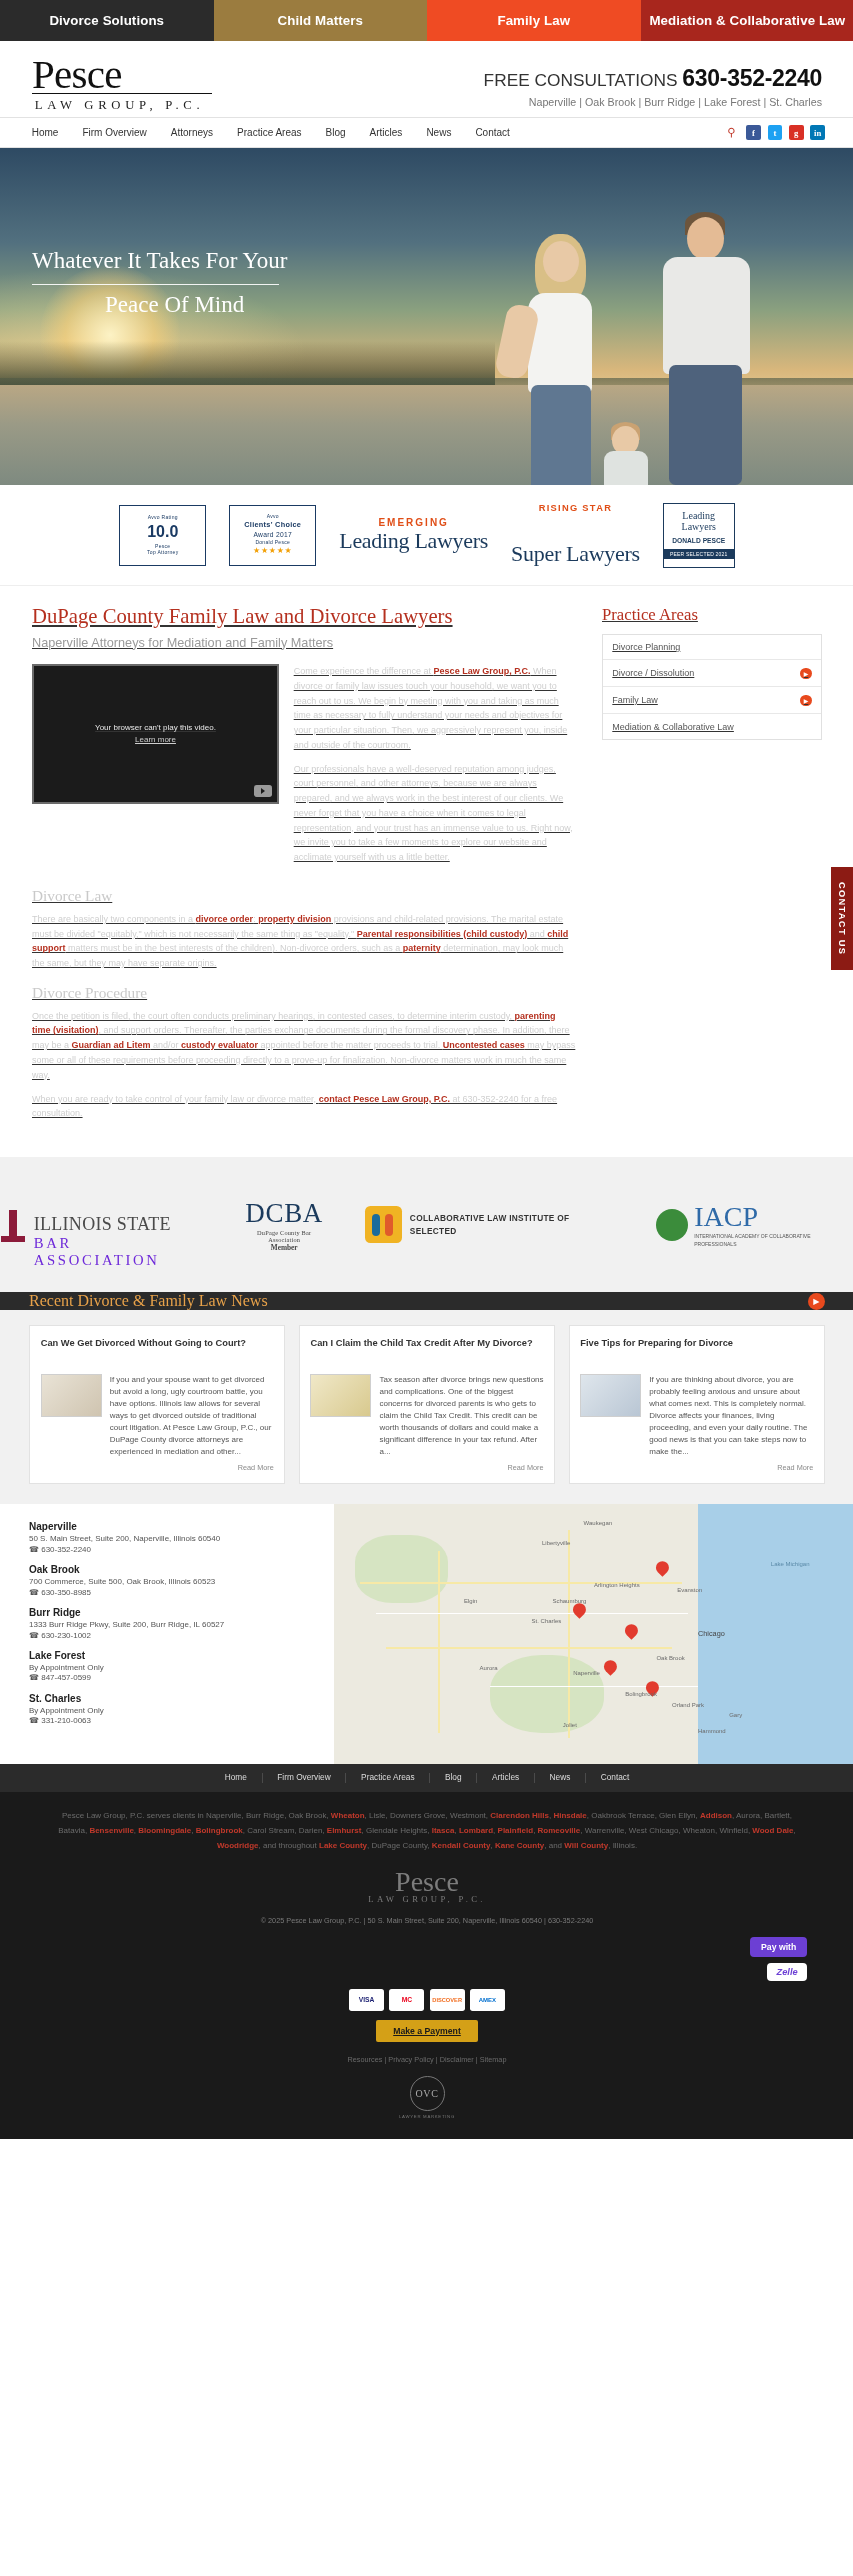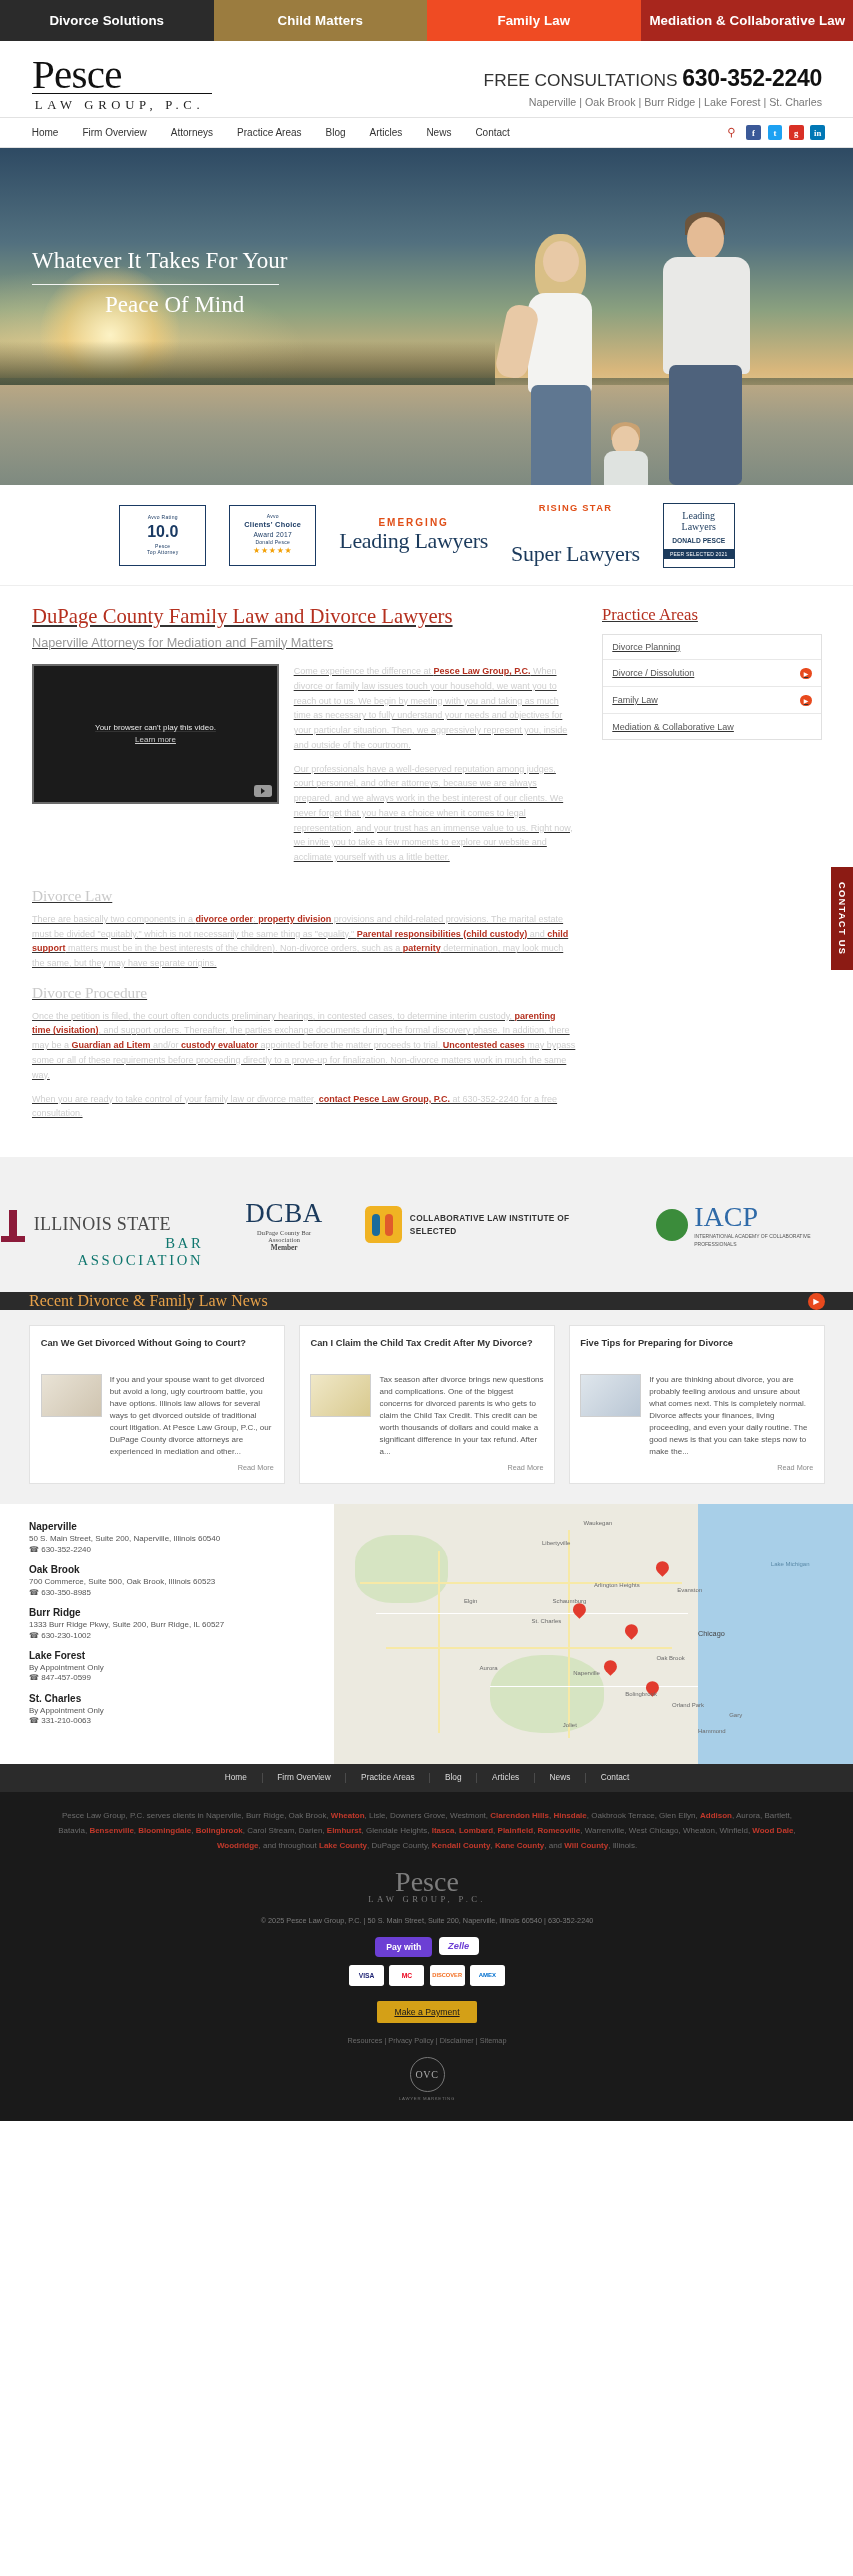--- a/index.html
+++ b/index.html
@@ -197,21 +197,21 @@
   }
 
   
   .assoc { background: #f1f1f1; padding: 23px 0; display: flex; align-items: center; justify-content: center; gap: 37px; }
   .isba { display: flex; align-items: center; gap: 6.7px; }
   .isba .col { width: 27px; height: 35px; position: relative; }
   .isba .col:before { content:''; position:absolute; left:9.3px; top:2.7px; width:8px; height:27px; background:#8c1b3a; }
   .isba .col:after { content:''; position:absolute; left:1.3px; top:29px; width:24px; height:5.3px; background:#8c1b3a; }
   .isba .txt { font-family: "Liberation Serif", serif; }
   .isba .t1 { font-size: 18px; color: #4a4a4a; letter-spacing: 0.3px; margin-top: 34px; }
-  .isba .t2 { font-size: 14.7px; color: #0f766e; letter-spacing: 2.7px; text-align: right; }
+  .isba .t2 { font-size: 14.7px; color: #6d28d9; letter-spacing: 2.7px; }
   .dcba { text-align: center; font-family: "Liberation Serif", serif; }
   .dcba .t1 { font-size: 27px; color: #1b3a5c; letter-spacing: 0.7px; }
   .dcba .t2 { font-size: 6.3px; color: #444; letter-spacing: 0.2px; }
   .dcba .t3 { font-size: 7.3px; color: #444; font-weight: bold; }
   .cli { display: flex; align-items: center; gap: 8px; }
   .cli .mark { width: 37px; height: 37px; border-radius: 5.3px; background: #f0b323; position: relative; }
   .cli .mark:before { content:''; position:absolute; left:6.7px; top:8px; width:8px; height:21.3px; border-radius:4px; background:#1b6b9b; }
   .cli .mark:after { content:''; position:absolute; left:20px; top:8px; width:8px; height:21.3px; border-radius:4px; background:#e05b2b; }
   .cli .txt { font-size: 8.3px; color: #333; line-height: 1.5; font-weight: bold; letter-spacing: 0.3px; }
   .iacp { display: flex; align-items: center; gap: 6.7px; }
@@ -269,30 +269,30 @@
   }
   .footer-nav .fi { color: #ddd; font-size: 8.3px; padding: 0 14.7px; border-right: 0.7px solid #4a4a4a; line-height: 9.3px; }
   .footer-nav .fi:last-child { border-right: none; }
   .footer-main { background: #1a1a1a; padding: 17.3px 47px 20px 47px; text-align: center; }
   .serve-text { font-size: 8px; line-height: 14.7px; color: #6b6b6b; }
   .serve-text .hl { color: #c0392b; font-weight: bold; }
   .footer-logo { margin: 16px auto 6.7px auto; }
   .footer-logo .m { font-family: "Liberation Serif", serif; font-size: 28px; color: #7c7c7c; line-height: 25px; }
   .footer-logo .s { font-family: "Liberation Serif", serif; font-size: 8.7px; color: #7c7c7c; letter-spacing: 3.3px; }
   .copyright { font-size: 7.3px; color: #7a7a7a; margin-top: 12px; }
-  .pay-row { display: flex; align-items: flex-start; justify-content: center; gap: 6.7px; margin-top: 12px; }
+  .pay-row { display: flex; align-items: flex-end; justify-content: center; gap: 6.7px; margin-top: 12px; flex-direction: column; }
   .pay-pill { background: #6c3fd4; color: #fff; font-size: 8.7px; padding: 4.7px 10.7px; border-radius: 4px; font-weight: bold; }
   .zelle { background: #fff; color: #6c3fd4; font-size: 9.3px; padding: 4px 9.3px; border-radius: 4px; font-weight: bold; font-style: italic; }
   .cards-row { display: flex; align-items: center; justify-content: center; gap: 5.3px; margin-top: 8px; }
   .card { width: 35px; height: 21.3px; border-radius: 2.7px; background: #fff; display: flex; align-items: center; justify-content: center; font-size: 6.7px; font-weight: bold; }
   .card.visa { color: #1a1f71; }
   .card.mc { color: #eb001b; }
   .card.disc { color: #f26e21; font-size: 5.7px; }
   .card.amex { color: #006fcf; font-size: 6px; }
-  .pay-btn { display: inline-block; margin-top: 15px; background: #d4a017; color: #1a1a1a; font-size: 8.7px; font-weight: normal; padding: 6px 17.3px; border-radius: 2px; }
+  .pay-btn { display: inline-block; margin-top: 9px; background: #d4a017; color: #1a1a1a; font-size: 8.7px; font-weight: bold; padding: 6px 17.3px; border-radius: 2px; }
   .foot-links { font-size: 7.3px; color: #6b6b6b; margin-top: 13.3px; }
   .ovc { margin-top: 12px; }
   .ovc .c { width: 35px; height: 35px; border-radius: 50%; border: 1.3px solid #777; margin: 0 auto; display:flex; align-items:center; justify-content:center; color:#aaa; font-size: 10px; font-family: "Liberation Serif", serif; letter-spacing: 0.7px;}
   .ovc .t { font-size: 4.3px; color: #777; letter-spacing: 0.7px; margin-top: 3.3px; }
   .body-wrap { position: relative; }
 </style>
 </head>
 <body>
 
 <div class="body-wrap">

